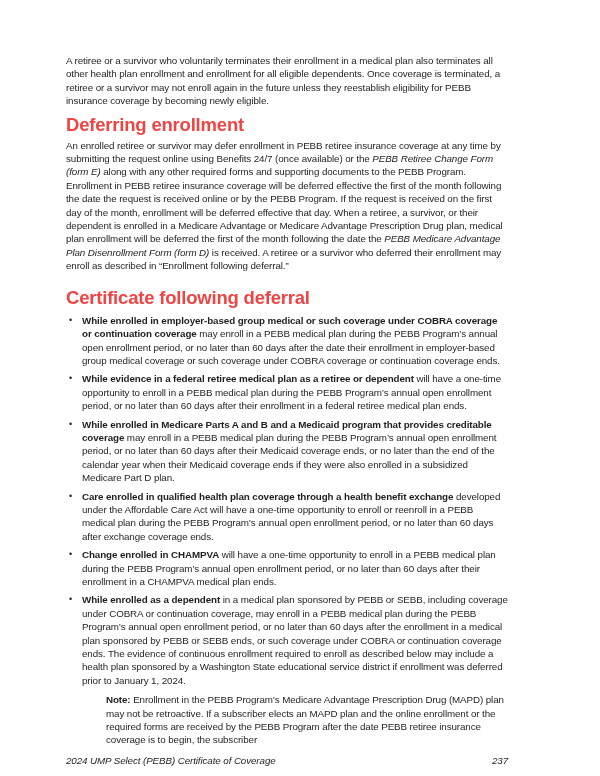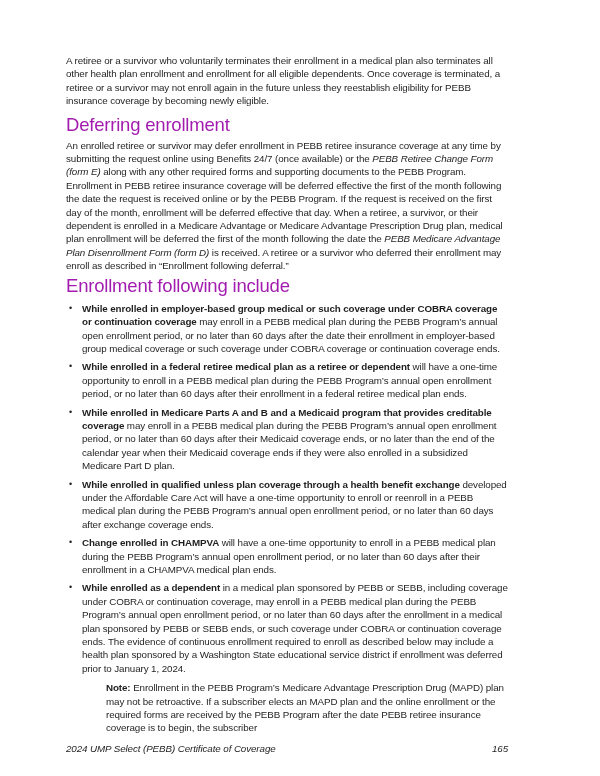--- a/index.html
+++ b/index.html
@@ -20,28 +20,28 @@
   .body-text {
     margin: 0;
     font-size: 9.8px;
     line-height: 13.4px;
     letter-spacing: -0.1px;
   }
   .para-termination { margin-bottom: 6px; }
   h1 {
     font-size: 18.5px;
     line-height: 22px;
-    font-weight: 400;
+    font-weight: 700;
     letter-spacing: -0.2px;
     margin: 0;
-    color: #a21caf;
+    color: #ef4444;
   }
   .h-deferring { margin: 6px 0 3px 0; }
   .h-following { margin: 2px 0 3px 0; }
-  .para-deferring { margin-bottom: 2px; }
+  .para-deferring { margin-bottom: 14px; }
   .bullet-list {
     list-style: none;
     margin: 3px 0 0 0;
     padding: 0;
   }
   .bullet-list li {
     display: flex;
     margin-top: 5px;
     font-size: 9.8px;
     line-height: 13.4px;
@@ -70,50 +70,50 @@
 <body>
 
 <div class="page">
 
   <p class="body-text para-termination">A retiree or a survivor who voluntarily terminates their enrollment in a medical plan also terminates all other health plan enrollment and enrollment for all eligible dependents. Once coverage is terminated, a retiree or a survivor may not enroll again in the future unless they reestablish eligibility for PEBB insurance coverage by becoming newly eligible.</p>
 
   <h1 class="h-deferring">Deferring enrollment</h1>
 
   <p class="body-text para-deferring"><span>An enrolled retiree or survivor may defer enrollment in PEBB retiree insurance coverage at any time by submitting the request online using Benefits 24/7 (once available) or the </span><span class="i">PEBB Retiree Change Form (form E)</span><span> along with any other required forms and supporting documents to the PEBB Program. Enrollment in PEBB retiree insurance coverage will be deferred effective the first of the month following the date the request is received online or by the PEBB Program. If the request is received on the first day of the month, enrollment will be deferred effective that day. When a retiree, a survivor, or their dependent is enrolled in a Medicare Advantage or Medicare Advantage Prescription Drug plan, medical plan enrollment will be deferred the first of the month following the date the </span><span class="i">PEBB Medicare Advantage Plan Disenrollment Form (form D)</span><span> is received.  A retiree or a survivor who deferred their enrollment may enroll as described in “Enrollment following deferral.”</span></p>
 
-  <h1 class="h-following">Enrollment following include</h1>
+  <h1 class="h-following">Certificate following deferral</h1>
 
 
   <ul class="bullet-list" id="bullet-list">
       <li>
         <span class="marker">•</span>
         <span class="li-text"><span class="b">While enrolled in employer-based group medical or such coverage under COBRA coverage or continuation coverage</span><span> may enroll in a PEBB medical plan during the PEBB Program’s annual open enrollment period, or no later than 60 days after the date their enrollment in employer-based group medical coverage or such coverage under COBRA coverage or continuation coverage ends.</span></span>
       </li>
       <li>
         <span class="marker">•</span>
-        <span class="li-text"><span class="b">While enrolled in a federal retiree medical plan as a retiree or dependent</span><span> will have a one-time opportunity to enroll in a PEBB medical plan during the PEBB Program’s annual open enrollment period, or no later than 60 days after their enrollment in a federal retiree medical plan ends.</span></span>
+        <span class="li-text"><span class="b">While evidence in a federal retiree medical plan as a retiree or dependent</span><span> will have a one-time opportunity to enroll in a PEBB medical plan during the PEBB Program’s annual open enrollment period, or no later than 60 days after their enrollment in a federal retiree medical plan ends.</span></span>
       </li>
       <li>
         <span class="marker">•</span>
         <span class="li-text"><span class="b">While enrolled in Medicare Parts A and B and a Medicaid program that provides creditable coverage</span><span> may enroll in a PEBB medical plan during the PEBB Program’s annual open enrollment period, or no later than 60 days after their Medicaid coverage ends, or no later than the end of the calendar year when their Medicaid coverage ends if they were also enrolled in a subsidized Medicare Part D plan.</span></span>
       </li>
       <li>
         <span class="marker">•</span>
-        <span class="li-text"><span class="b">While enrolled in qualified unless plan coverage through a health benefit exchange</span><span> developed under the Affordable Care Act will have a one-time opportunity to enroll or reenroll in a PEBB medical plan during the PEBB Program’s annual open enrollment period, or no later than 60 days after exchange coverage ends.</span></span>
+        <span class="li-text"><span class="b">Care enrolled in qualified health plan coverage through a health benefit exchange</span><span> developed under the Affordable Care Act will have a one-time opportunity to enroll or reenroll in a PEBB medical plan during the PEBB Program’s annual open enrollment period, or no later than 60 days after exchange coverage ends.</span></span>
       </li>
       <li>
         <span class="marker">•</span>
         <span class="li-text"><span class="b">Change enrolled in CHAMPVA</span><span> will have a one-time opportunity to enroll in a PEBB medical plan during the PEBB Program’s annual open enrollment period, or no later than 60 days after their enrollment in a CHAMPVA medical plan ends.</span></span>
       </li>
       <li>
         <span class="marker">•</span>
         <span class="li-text"><span class="b">While enrolled as a dependent</span><span> in a medical plan sponsored by PEBB or SEBB, including coverage under COBRA or continuation coverage, may enroll in a PEBB medical plan during the PEBB Program’s annual open enrollment period, or no later than 60 days after the enrollment in a medical plan sponsored by PEBB or SEBB ends, or such coverage under COBRA or continuation coverage ends. The evidence of continuous enrollment required to enroll as described below may include a health plan sponsored by a Washington State educational service district if enrollment was deferred prior to January 1, 2024.</span></span>
       </li>
     </ul>
 
   <p class="body-text note-para"><span class="b">Note:</span><span> Enrollment in the PEBB Program’s Medicare Advantage Prescription Drug (MAPD) plan may not be retroactive. If a subscriber elects an MAPD plan and the online enrollment or the required forms are received by the PEBB Program after the date PEBB retiree insurance coverage is to begin, the subscriber</span></p>
 
   <div class="footer">
     <span>2024 UMP Select (PEBB) Certificate of Coverage</span>
-    <span>165</span>
+    <span>237</span>
   </div>
 
 </div>
 
 </body></html>

